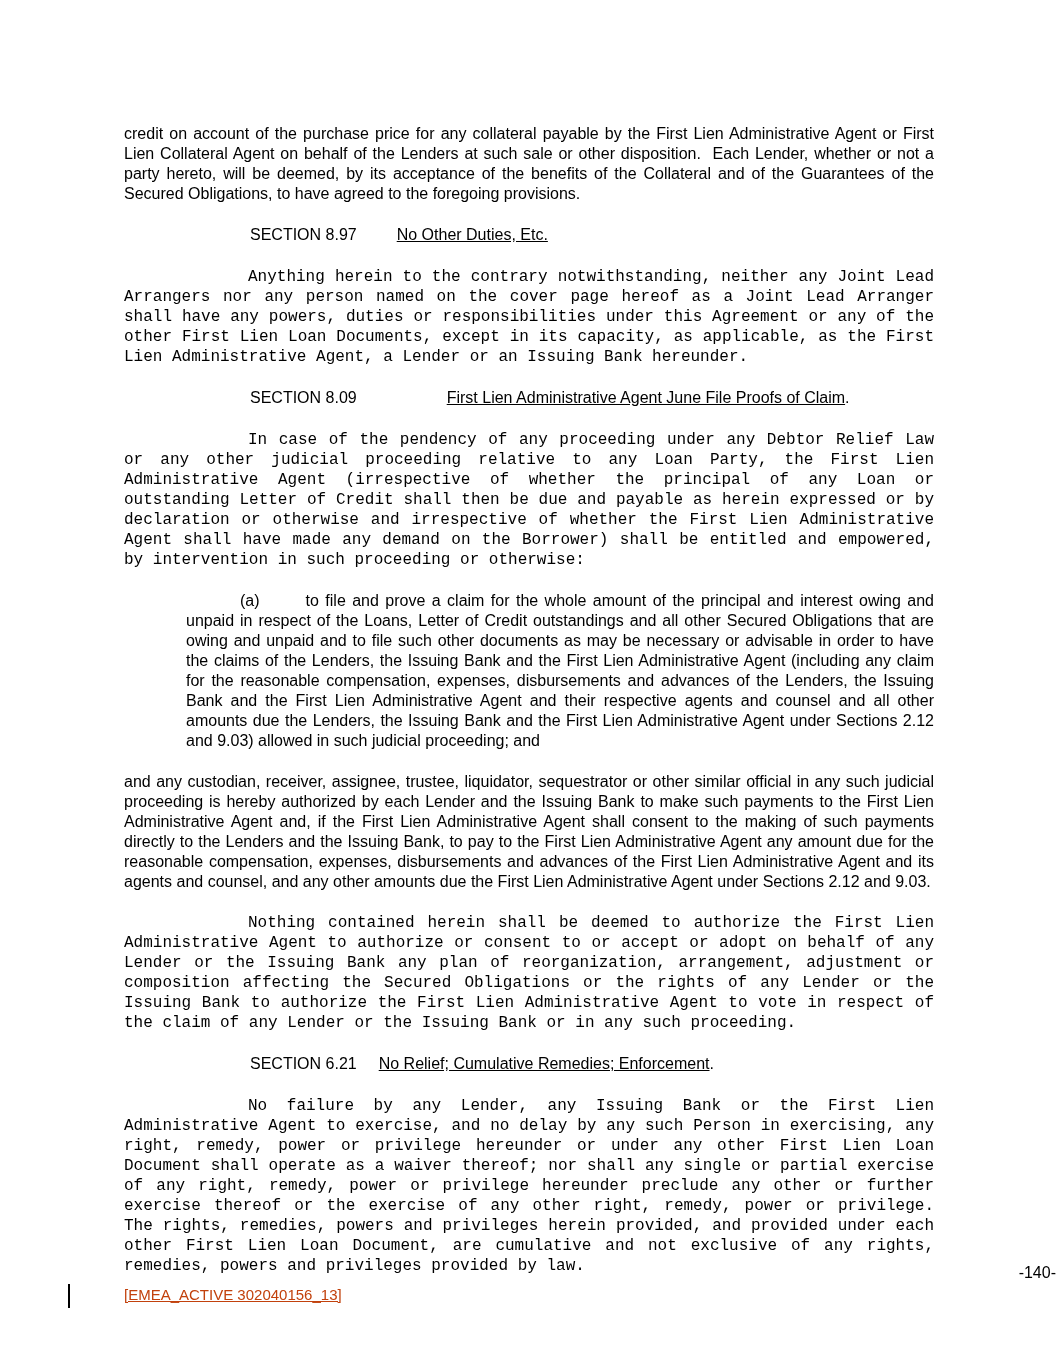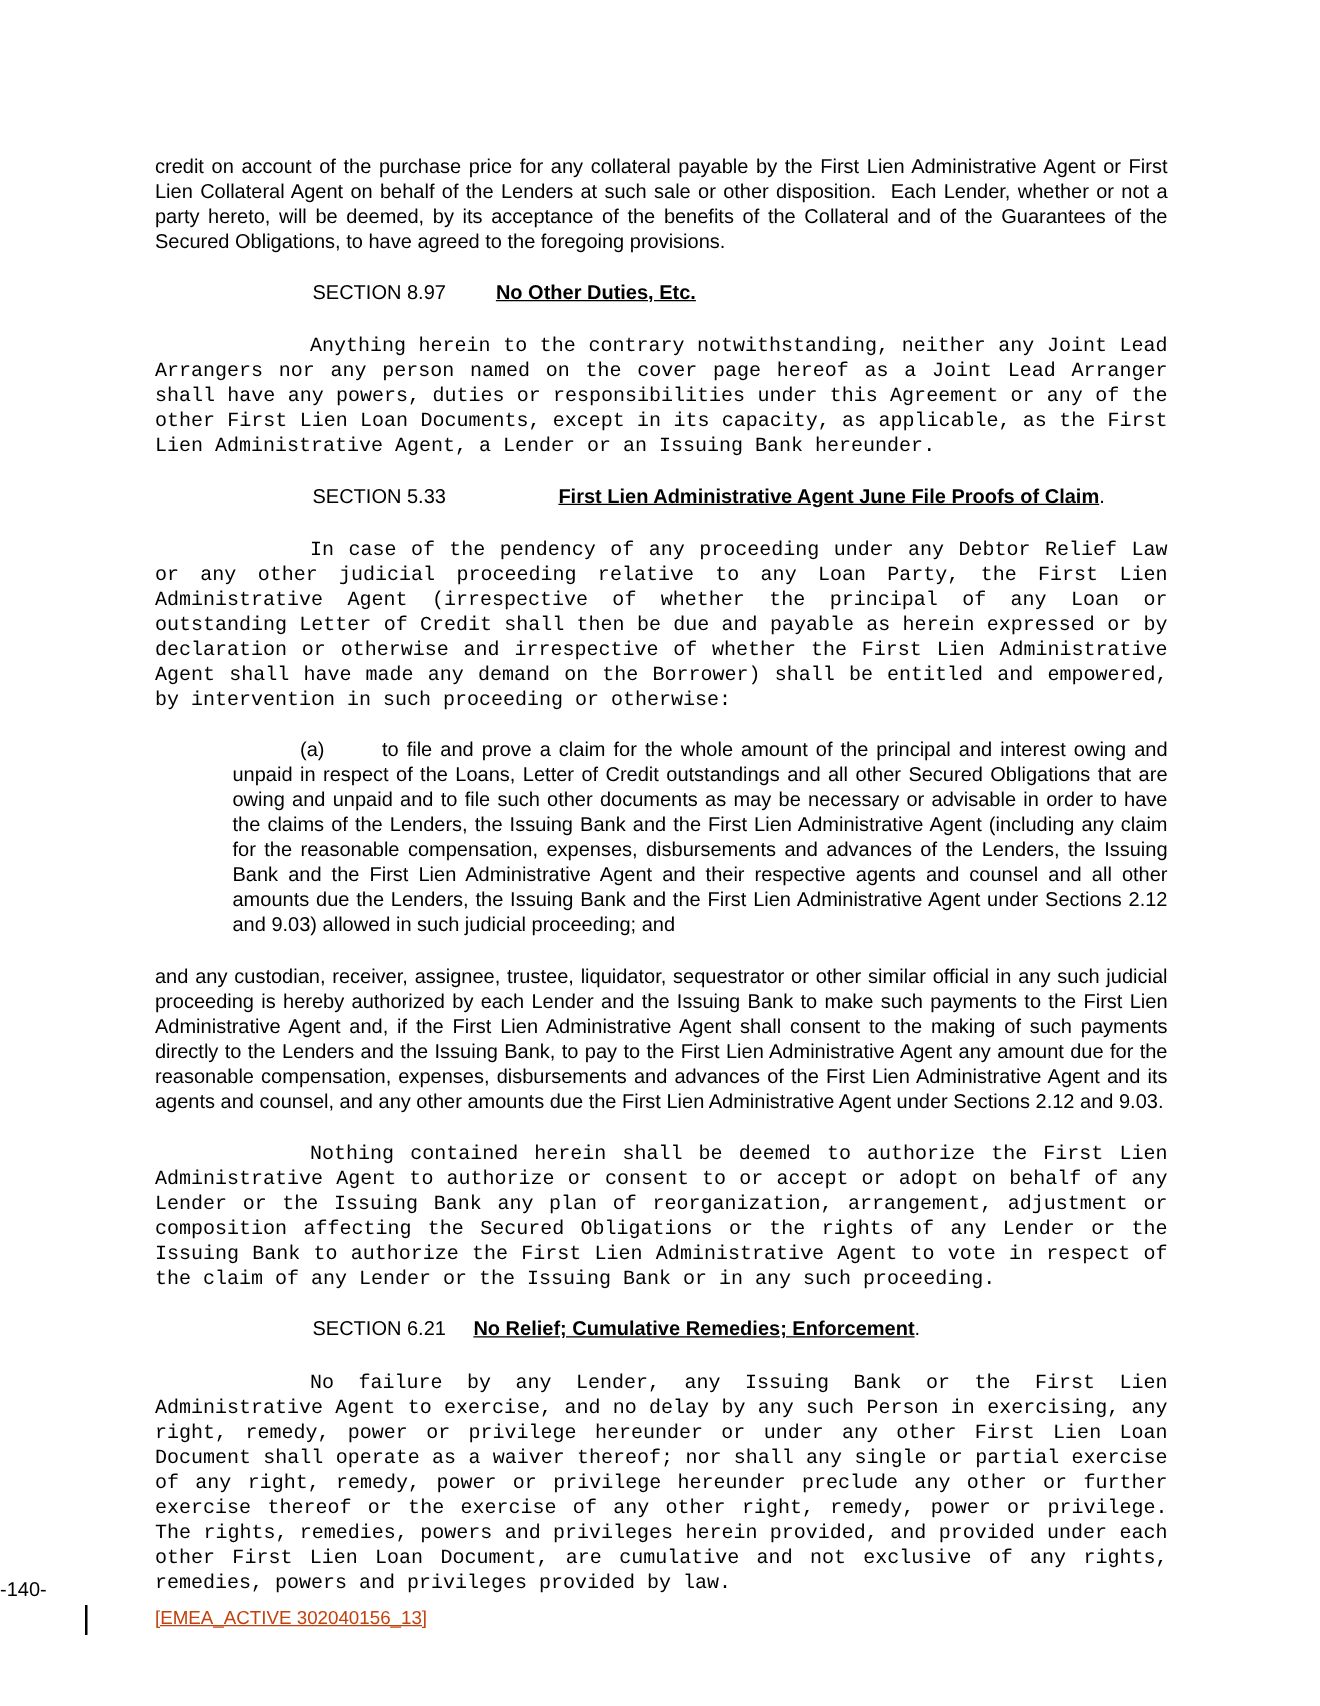--- a/index.html
+++ b/index.html
@@ -31,32 +31,32 @@
     margin-left: 62px;
     text-indent: 54px;
     text-align: justify;
     margin-bottom: 21px;
   }
   .heading {
     margin-left: 126px;
     margin-bottom: 22px;
     white-space: nowrap;
   }
-  .heading .title { text-decoration: underline; font-weight: bold; }
+  .heading .title { text-decoration: underline; }
   .tabgap { display: inline-block; height: 1px; }
   .tab-808 { width: 40px; }
   .tab-809 { width: 90px; }
   .tab-810 { width: 22px; }
   .label-gap { display: inline-block; width: 46px; height: 1px; }
   .footer-pagenum {
     position: absolute;
     top: 1264px;
     left: 0;
     width: 100%;
-    text-align: left;
+    text-align: right;
     font-size: 16px;
   }
   .footer-link {
     position: absolute;
     top: 1286px;
     left: 124px;
     font-size: 15px;
     color: #c2410c;
     text-decoration: underline;
     cursor: pointer;
@@ -78,21 +78,21 @@
 
     <p class="para">credit on account of the purchase price for any collateral payable by the First Lien Administrative Agent or First Lien Collateral Agent on behalf of the Lenders at such sale or other disposition.  Each Lender, whether or not a party hereto, will be deemed, by its acceptance of the benefits of the Collateral and of the Guarantees of the Secured Obligations, to have agreed to the foregoing provisions.</p>
 
     <div class="heading">
       <span>SECTION 8.97</span><span class="tabgap tab-808"></span><span class="title">No Other Duties, Etc.</span><span></span>
     </div>
 
     <p class="para indent">Anything herein to the contrary notwithstanding, neither any Joint Lead Arrangers nor any person named on the cover page hereof as a Joint Lead Arranger shall have any powers, duties or responsibilities under this Agreement or any of the other First Lien Loan Documents, except in its capacity, as applicable, as the First Lien Administrative Agent, a Lender or an Issuing Bank hereunder.</p>
 
     <div class="heading">
-      <span>SECTION 5.33</span><span class="tabgap tab-809"></span><span class="title">First Lien Administrative Agent June File Proofs of Claim</span><span>.</span>
+      <span>SECTION 8.09</span><span class="tabgap tab-809"></span><span class="title">First Lien Administrative Agent June File Proofs of Claim</span><span>.</span>
     </div>
 
     <p class="para indent">In case of the pendency of any proceeding under any Debtor Relief Law or any other judicial proceeding relative to any Loan Party, the First Lien Administrative Agent (irrespective of whether the principal of any Loan or outstanding Letter of Credit shall then be due and payable as herein expressed or by declaration or otherwise and irrespective of whether the First Lien Administrative Agent shall have made any demand on the Borrower) shall be entitled and empowered, by intervention in such proceeding or otherwise:</p>
 
     <p class="subpara">
       <span>(a)</span><span class="label-gap"></span><span>to file and prove a claim for the whole amount of the principal and interest owing and unpaid in respect of the Loans, Letter of Credit outstandings and all other Secured Obligations that are owing and unpaid and to file such other documents as may be necessary or advisable in order to have the claims of the Lenders, the Issuing Bank and the First Lien Administrative Agent (including any claim for the reasonable compensation, expenses, disbursements and advances of the Lenders, the Issuing Bank and the First Lien Administrative Agent and their respective agents and counsel and all other amounts due the Lenders, the Issuing Bank and the First Lien Administrative Agent under Sections 2.12 and 9.03) allowed in such judicial proceeding; and</span>
     </p>
 
 
     <p class="para">and any custodian, receiver, assignee, trustee, liquidator, sequestrator or other similar official in any such judicial proceeding is hereby authorized by each Lender and the Issuing Bank to make such payments to the First Lien Administrative Agent and, if the First Lien Administrative Agent shall consent to the making of such payments directly to the Lenders and the Issuing Bank, to pay to the First Lien Administrative Agent any amount due for the reasonable compensation, expenses, disbursements and advances of the First Lien Administrative Agent and its agents and counsel, and any other amounts due the First Lien Administrative Agent under Sections 2.12 and 9.03.</p>

